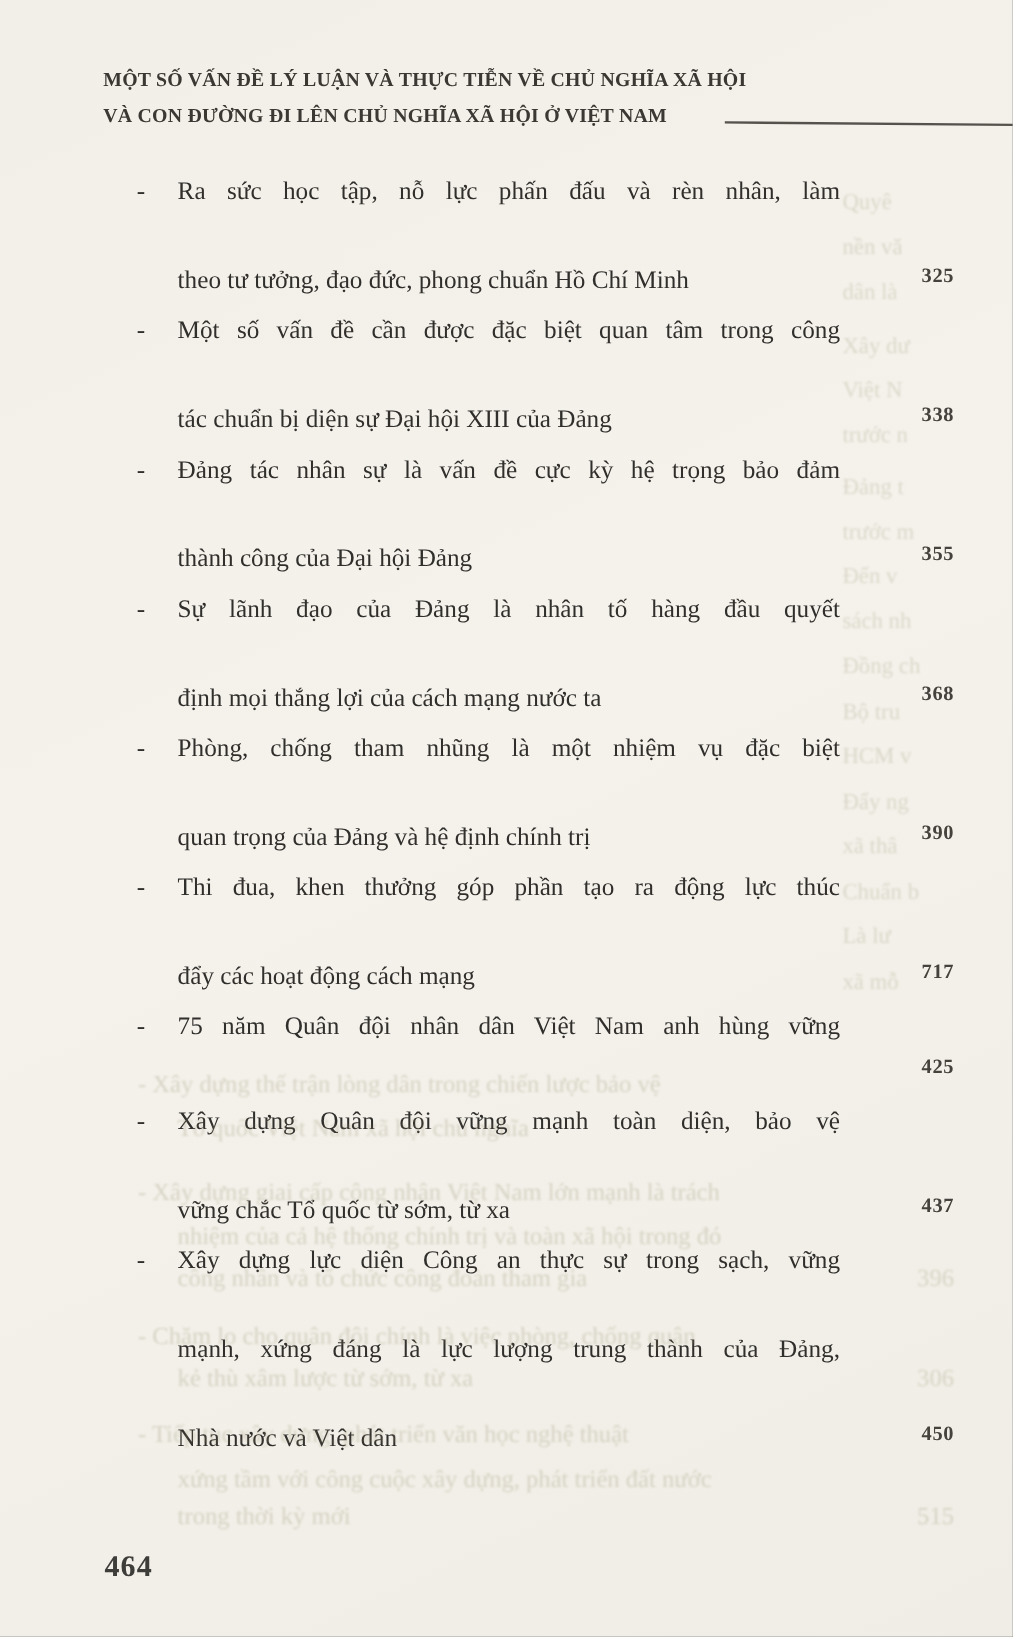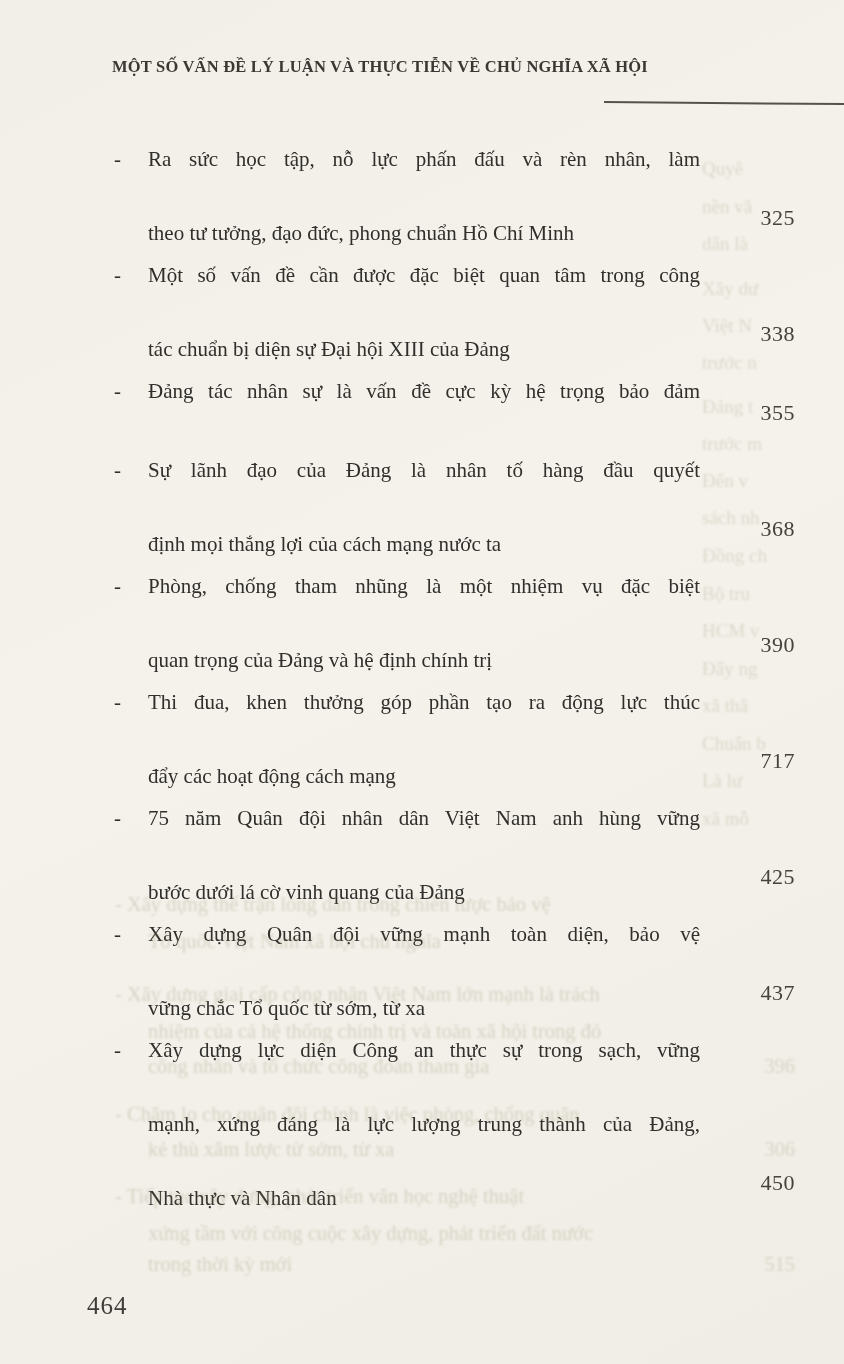--- a/index.html
+++ b/index.html
@@ -2,69 +2,71 @@
 <html><head>
 <meta charset="utf-8">
 <style>
   html,body{margin:0;padding:0;background:#888;}
   .page{
     position:relative;width:844px;height:1364px;overflow:hidden;
     background:linear-gradient(155deg,#f1efe7 0%,#f4f2eb 45%,#efede5 100%);
     font-family:"Liberation Serif","DejaVu Serif",serif;
   }
   .book-header{
-    position:absolute;left:112px;top:52px;width:580px;
+    position:absolute;left:86px;top:52px;width:580px;
     font-weight:bold;font-size:16.5px;line-height:30px;
     color:#3b3834;letter-spacing:.2px;
   }
   .header-rule{
     position:absolute;left:604px;top:101px;width:242px;height:2px;
     background:#55524d;transform:rotate(.5deg);transform-origin:left center;
   }
   .toc{position:absolute;left:100px;top:141px;width:695px;color:#312f2c;}
   .entry{position:relative;padding-left:48px;padding-right:95px;margin-bottom:5px;
          font-size:21px;line-height:37px;}
   .dash{position:absolute;left:14px;top:0;line-height:37px;}
   .line{text-align:justify;}
   .line.fill::after{content:"";display:inline-block;width:100%;height:0;}
-  .pnum{position:absolute;right:0;bottom:16px;line-height:37px;font-size:22px;
-        letter-spacing:.5px;color:#45423d;}
+  .pnum{position:absolute;right:0;bottom:4px;line-height:37px;font-size:17px;
+        letter-spacing:.5px;color:#45423d;font-weight:bold;}
   .folio{position:absolute;left:87px;top:1292px;font-size:25px;
-         color:#3f3d3a;letter-spacing:1px;}
+         color:#3f3d3a;letter-spacing:1px;font-weight:bold;}
   .ghost{position:absolute;color:#9a8f73;opacity:.30;filter:blur(1.1px);
          font-size:20.5px;white-space:nowrap;pointer-events:none;}
   .ghost-frag{font-size:19px;opacity:.26;}
   .ghost-num{opacity:.28;}
 </style>
 </head>
 <body>
 
 <div class="page">
 
   <div class="book-header">
     <div>MỘT SỐ VẤN ĐỀ LÝ LUẬN VÀ THỰC TIỄN VỀ CHỦ NGHĨA XÃ HỘI</div>
+    <div>VÀ CON ĐƯỜNG ĐI LÊN CHỦ NGHĨA XÃ HỘI Ở VIỆT NAM</div>
   </div>
   <div class="header-rule"></div>
 
   <div class="toc">
       <div class="entry">
         <span class="dash">-</span>
         <div class="line fill">Ra sức học tập, nỗ lực phấn đấu và rèn nhân, làm</div>
         <div class="line">theo tư tưởng, đạo đức, phong chuẩn Hồ Chí Minh</div>
         <span class="pnum">325</span>
       </div>
       <div class="entry">
         <span class="dash">-</span>
         <div class="line fill">Một số vấn đề cần được đặc biệt quan tâm trong công</div>
         <div class="line">tác chuẩn bị diện sự Đại hội XIII của Đảng</div>
         <span class="pnum">338</span>
       </div>
       <div class="entry">
         <span class="dash">-</span>
         <div class="line fill">Đảng tác nhân sự là vấn đề cực kỳ hệ trọng bảo đảm</div>
+        <div class="line">thành công của Đại hội Đảng</div>
         <span class="pnum">355</span>
       </div>
       <div class="entry">
         <span class="dash">-</span>
         <div class="line fill">Sự lãnh đạo của Đảng là nhân tố hàng đầu quyết</div>
         <div class="line">định mọi thắng lợi của cách mạng nước ta</div>
         <span class="pnum">368</span>
       </div>
       <div class="entry">
         <span class="dash">-</span>
@@ -74,34 +76,33 @@
       </div>
       <div class="entry">
         <span class="dash">-</span>
         <div class="line fill">Thi đua, khen thưởng góp phần tạo ra động lực thúc</div>
         <div class="line">đẩy các hoạt động cách mạng</div>
         <span class="pnum">717</span>
       </div>
       <div class="entry">
         <span class="dash">-</span>
         <div class="line fill">75 năm Quân đội nhân dân Việt Nam anh hùng vững</div>
-        <div class="line">bước dưới lá cờ vinh quang của Đảng</div>
         <span class="pnum">425</span>
       </div>
       <div class="entry">
         <span class="dash">-</span>
         <div class="line fill">Xây dựng Quân đội vững mạnh toàn diện, bảo vệ</div>
         <div class="line">vững chắc Tổ quốc từ sớm, từ xa</div>
         <span class="pnum">437</span>
       </div>
       <div class="entry">
         <span class="dash">-</span>
         <div class="line fill">Xây dựng lực diện Công an thực sự trong sạch, vững</div>
         <div class="line fill">mạnh, xứng đáng là lực lượng trung thành của Đảng,</div>
-        <div class="line">Nhà thực và Nhân dân</div>
+        <div class="line">Nhà nước và Việt dân</div>
         <span class="pnum">450</span>
       </div>
     </div>
 
   <div id="ghost-layer">
       <span class="ghost ghost-frag" style="left: 702px; top: 158px;">Quyê</span>
       <span class="ghost ghost-frag" style="left: 702px; top: 196px;">nền vă</span>
       <span class="ghost ghost-frag" style="left: 702px; top: 233px;">dân là</span>
       <span class="ghost ghost-frag" style="left: 702px; top: 278px;">Xây dư</span>
       <span class="ghost ghost-frag" style="left: 702px; top: 315px;">Việt N</span>

